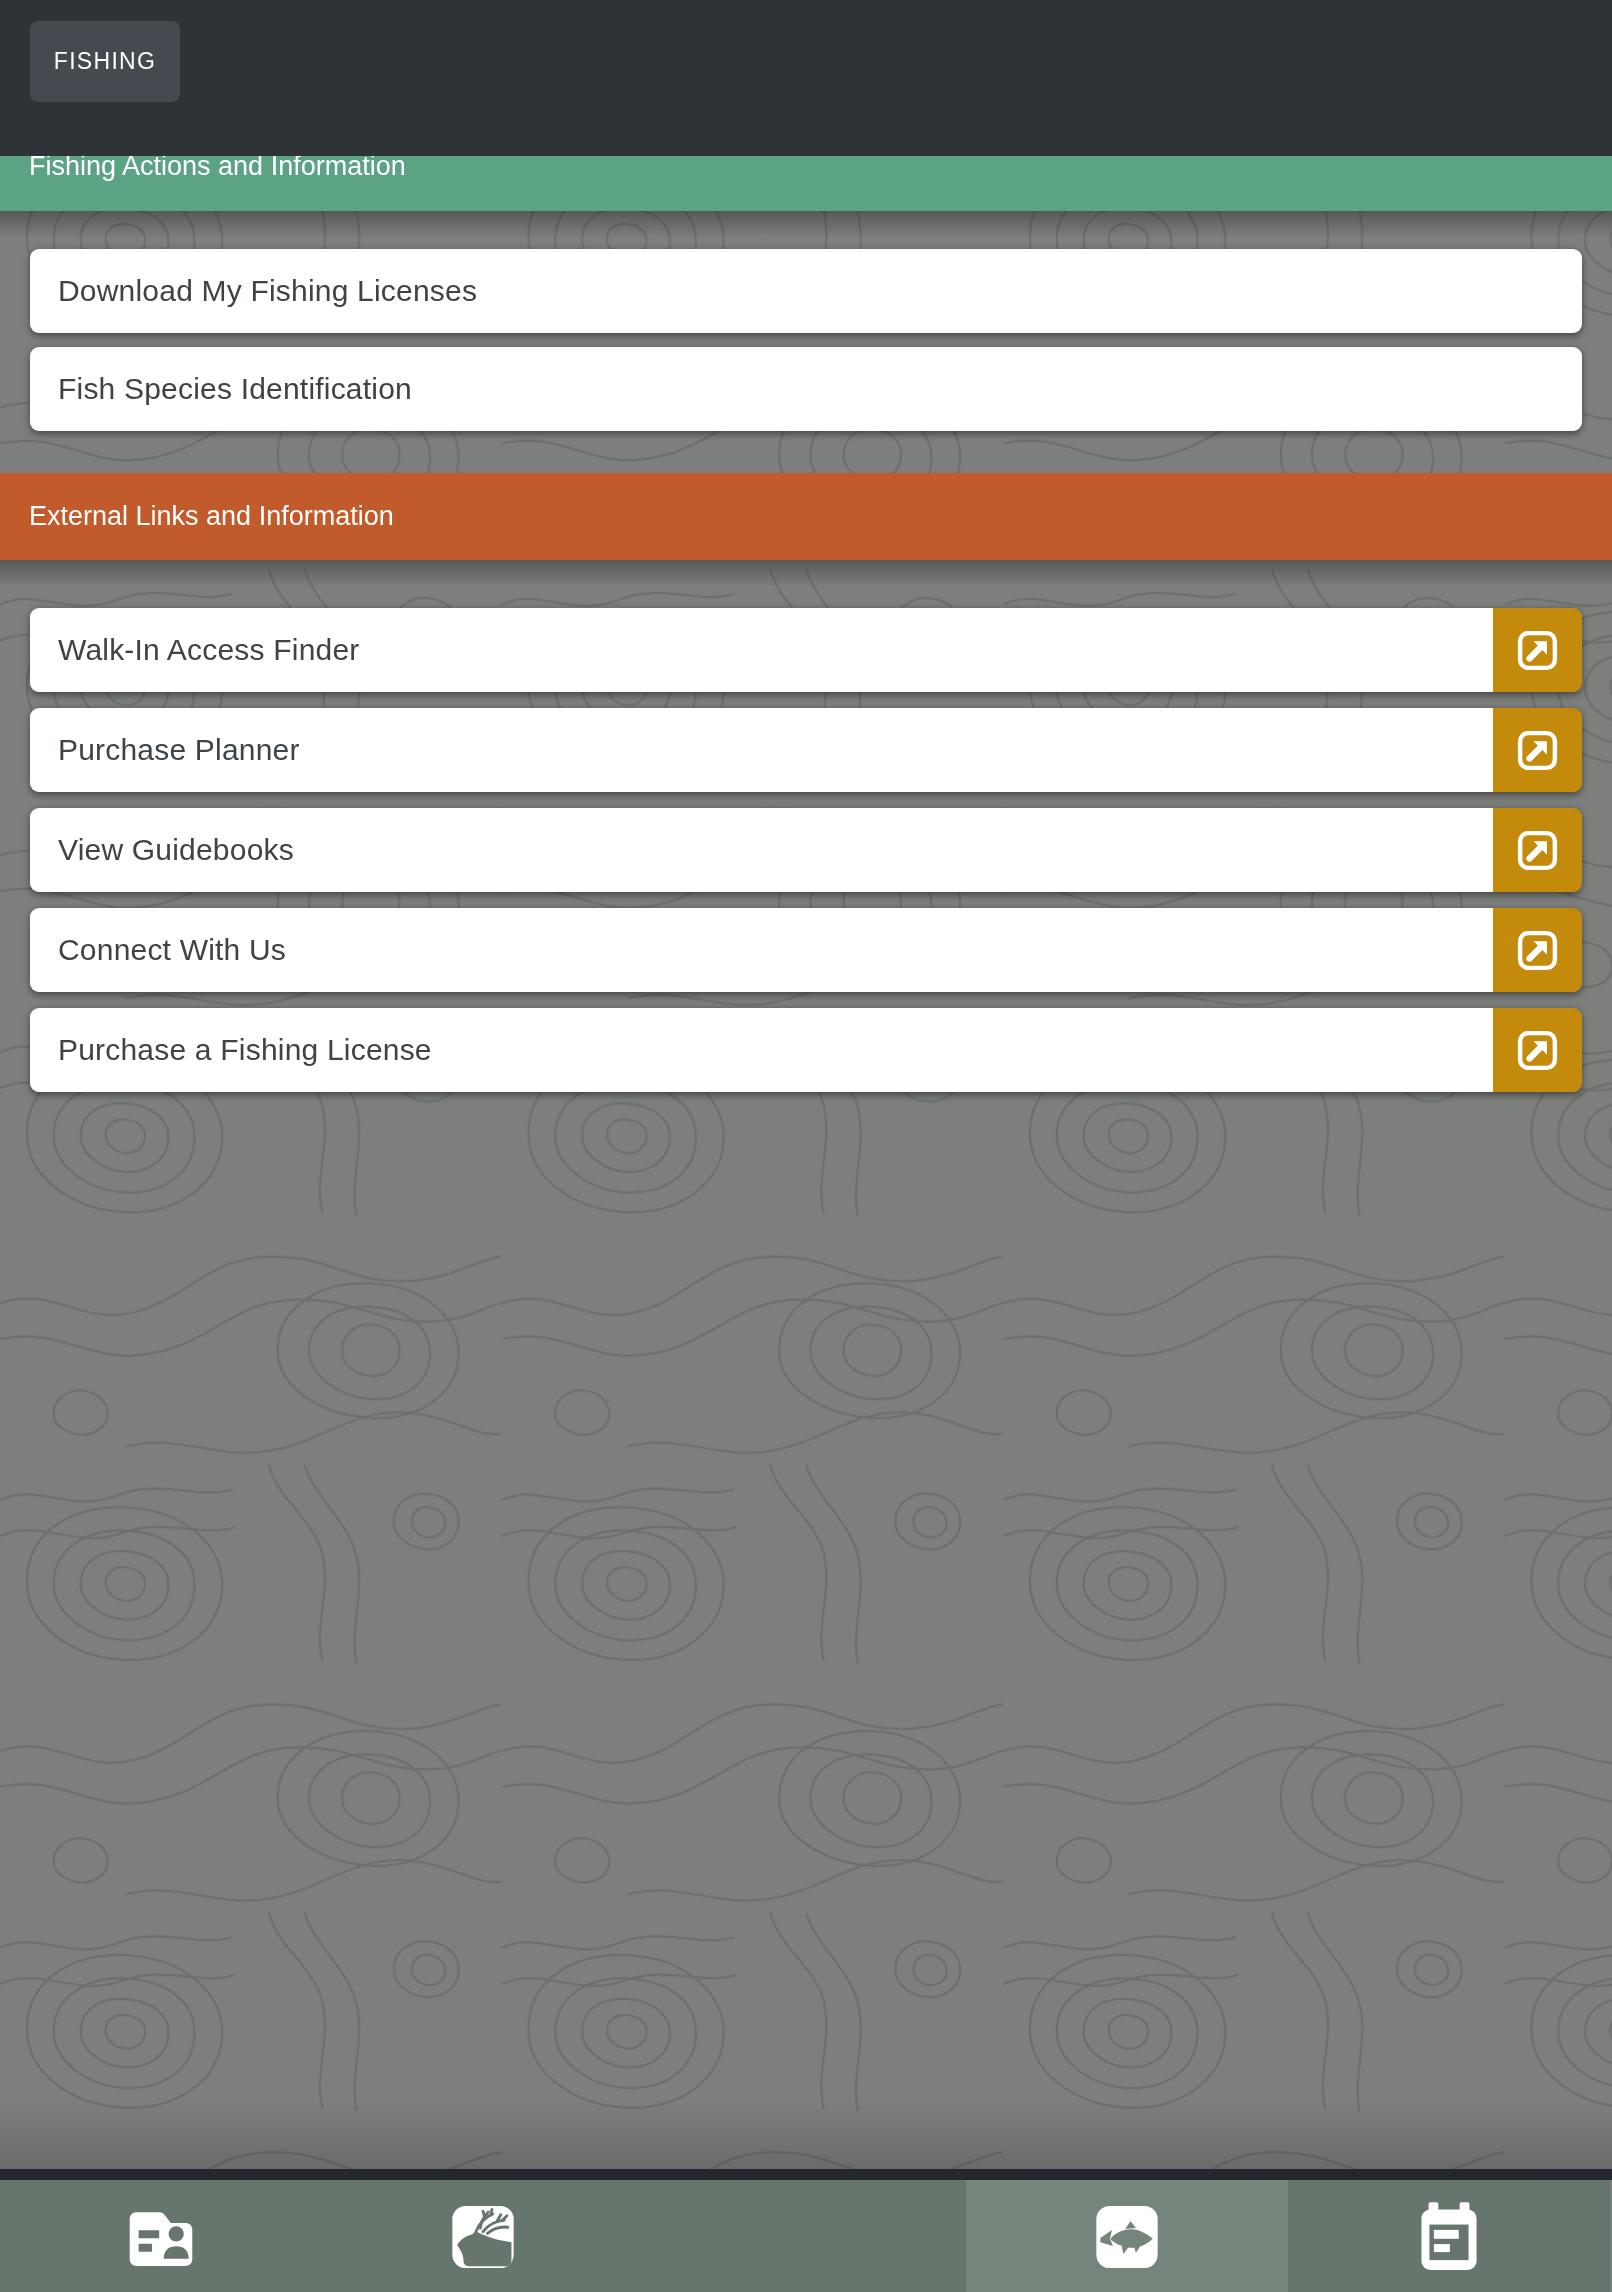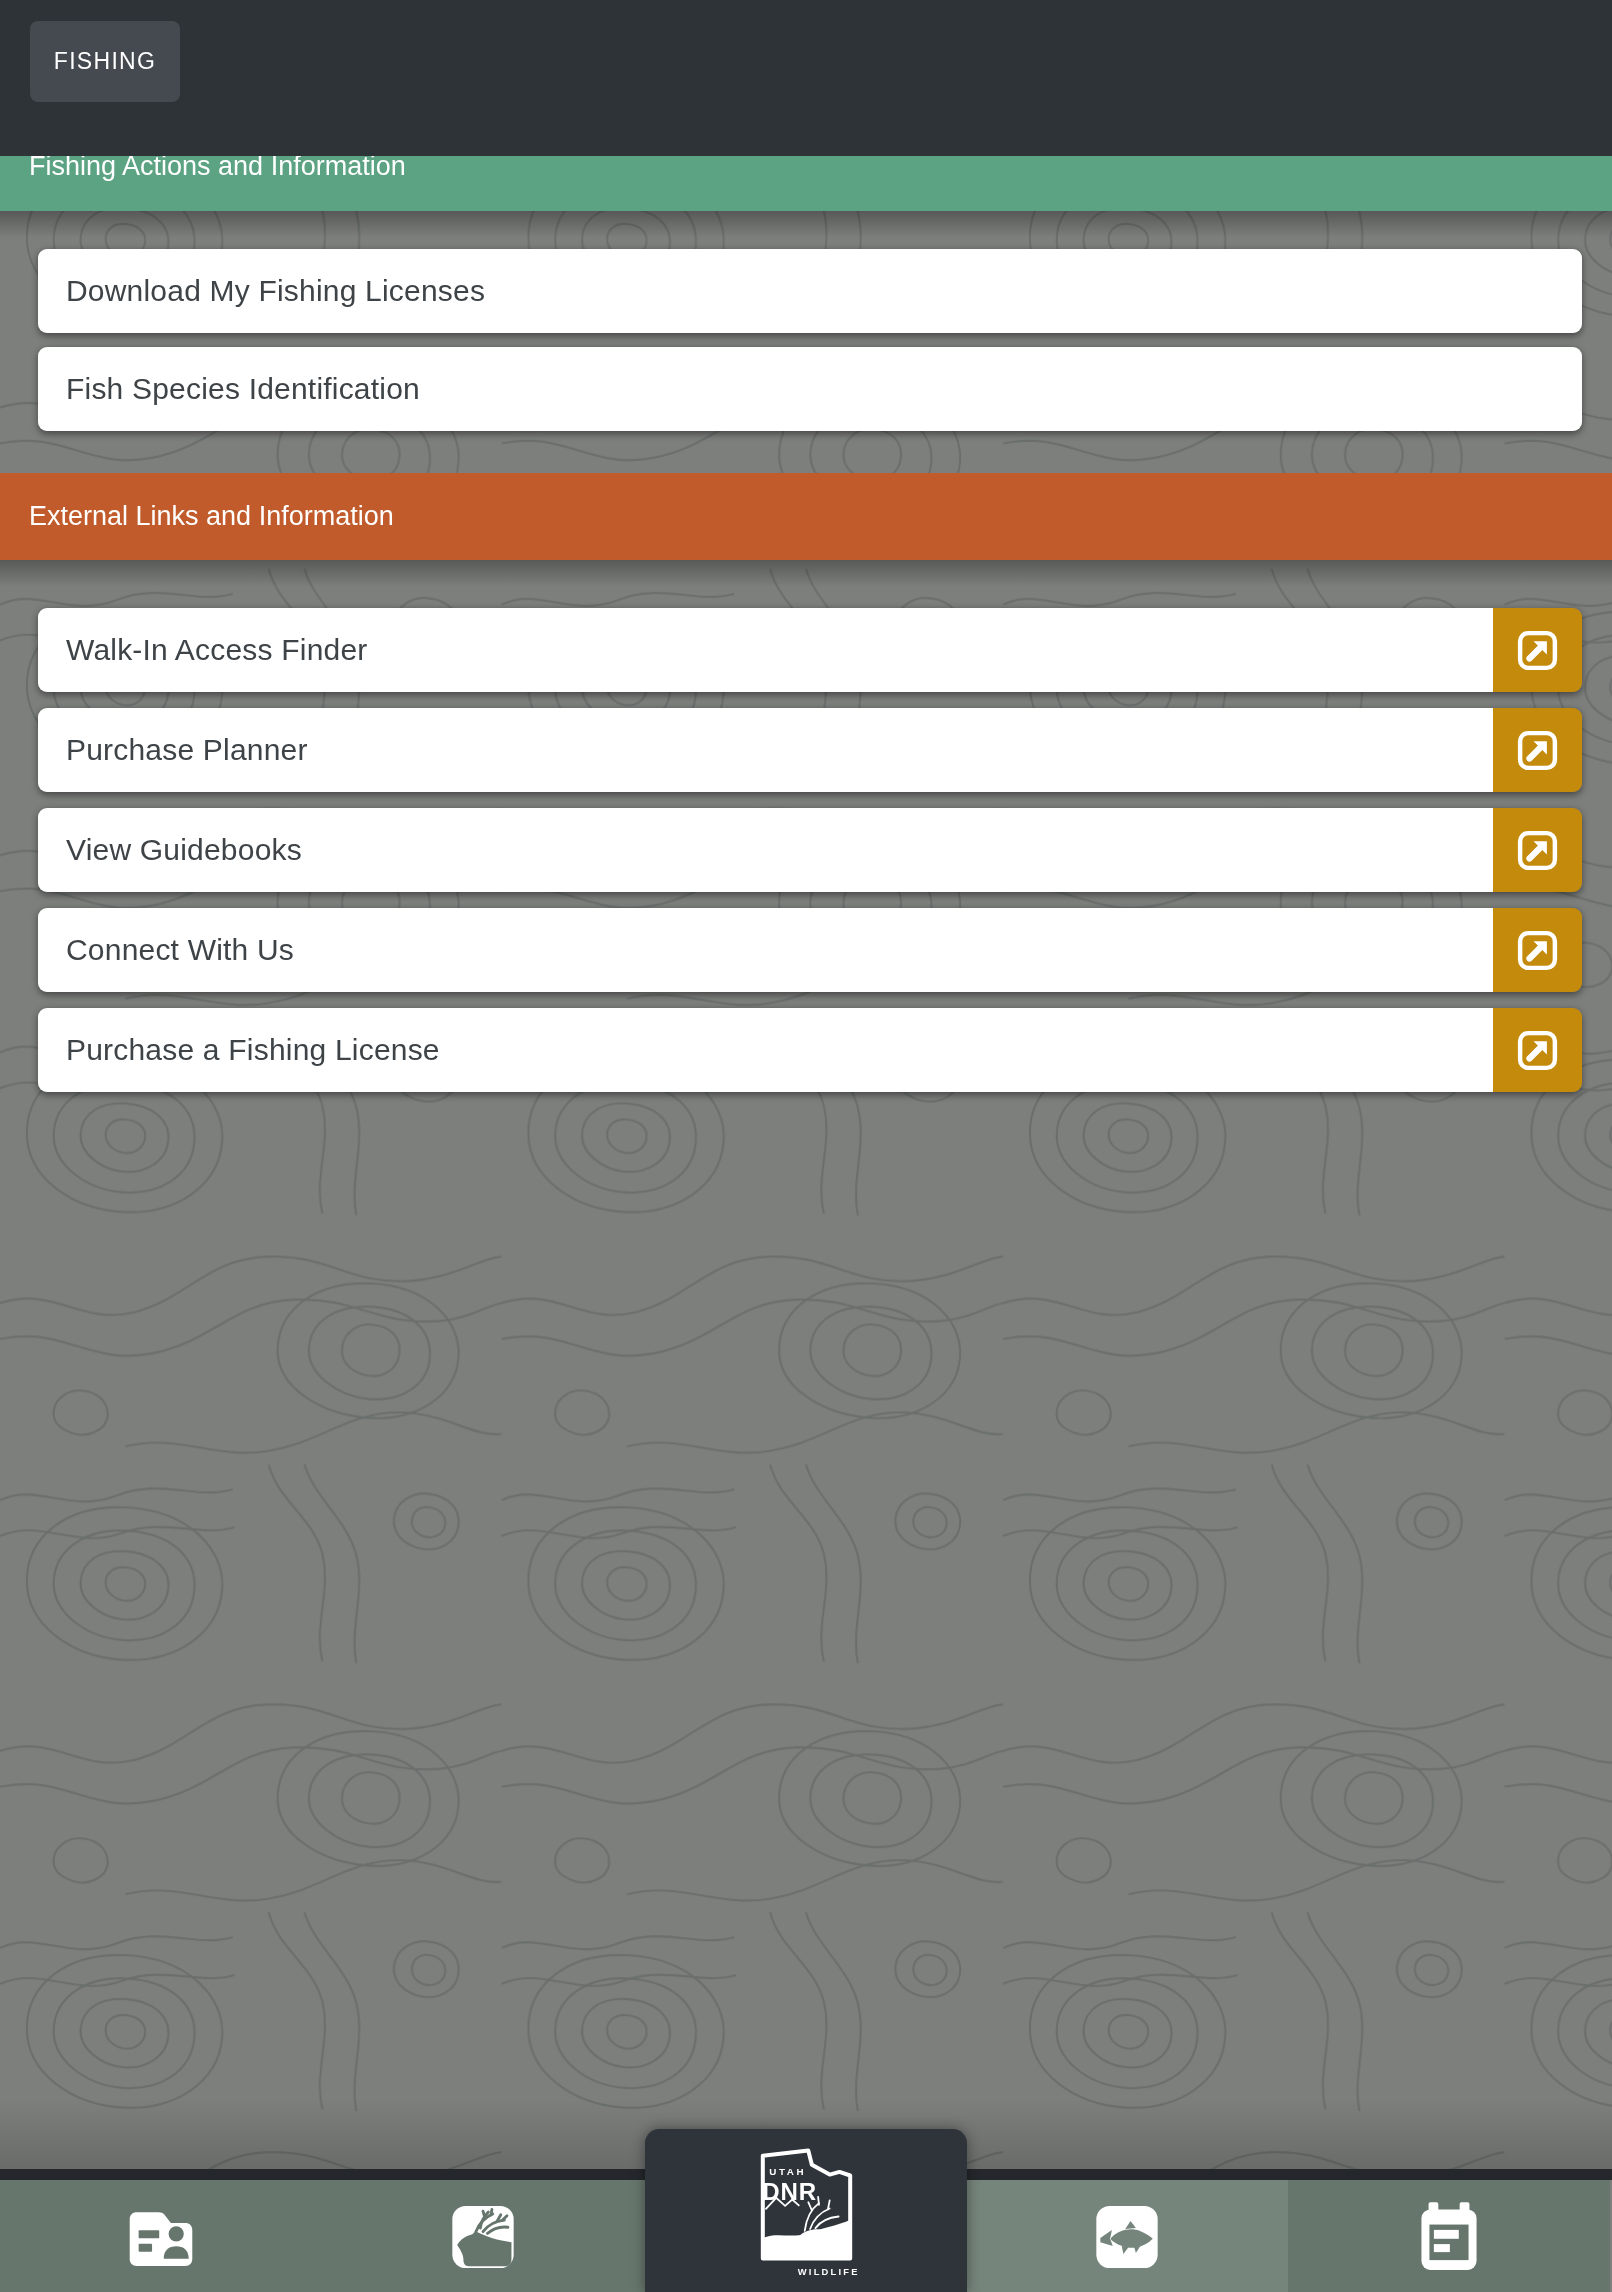--- a/index.html
+++ b/index.html
@@ -26,21 +26,21 @@
     color:#fff;font-size:23px;letter-spacing:1.3px;cursor:pointer;border:none;
   }
   
   .banner{position:absolute;left:0;width:100%;display:flex;align-items:center;
     color:#fff;font-size:27px;padding-left:29px;z-index:5;}
   .banner::after{content:"";position:absolute;top:100%;left:0;width:100%;height:27px;
     background:linear-gradient(rgba(0,0,0,.30),rgba(0,0,0,0));}
   .banner.green{top:121px;height:90px;background:var(--green,#5ca383);}
   .banner.orange{top:473px;height:87px;background:var(--orange,#c25b2b);}
   
-  .btn-stack{position:absolute;left:38px;right:30px;z-index:4;}
+  .btn-stack{position:absolute;left:30px;right:30px;z-index:4;}
   .stack-actions{top:249px;}
   .stack-external{top:600px;margin-top:8px;}
   .card-btn{
     display:flex;align-items:stretch;width:100%;height:84px;margin-bottom:16px;
     border:none;padding:0;background:transparent;border-radius:9px;overflow:hidden;
     box-shadow:0 2.7px 7.2px rgba(0,0,0,.45);cursor:pointer;text-align:left;
     font-family:"Liberation Sans", sans-serif;
   }
   .stack-actions .card-btn{margin-bottom:14.3px;}
   .card-btn .label-area{
@@ -230,34 +230,15 @@
         <rect x="13" y="1" width="11" height="16" rx="2" fill="#fff"></rect>
         <rect x="48" y="1" width="11" height="16" rx="2" fill="#fff"></rect>
         <rect x="5" y="9" width="62" height="68" rx="10" fill="#fff"></rect>
         <rect class="cut" x="14" y="26" width="44" height="40"></rect>
         <rect x="19" y="32" width="28" height="10" fill="#fff"></rect>
         <rect x="19" y="48" width="18" height="9" fill="#fff"></rect>
       </svg>
     </div>
   </nav>
 
-  <div class="logo-card">
-    <svg width="107" height="143" viewBox="0 0 120 160">
-      <path d="M11 12 L62 6 L66 22 L86 33 L97 30 L109 34 L109 127 L11 127 Z" fill="none" stroke="#fff" stroke-width="4.5" stroke-linejoin="round"></path>
-      <text class="logo-text" x="39" y="34" font-size="11" letter-spacing="3" text-anchor="middle" font-weight="bold">UTAH</text>
-      <text class="logo-text" x="41" y="62" font-size="27" letter-spacing="1" text-anchor="middle" font-weight="bold">DNR</text>
-      <path d="M14 72 L26 59 L36 68 L44 61 L52 68" fill="none" stroke="#fff" stroke-width="2"></path>
-      <g stroke="#fff" stroke-width="2" fill="none" stroke-linecap="round">
-        <path d="M58 96 C60 81 66 71 74 65"></path>
-        <path d="M64 94 C68 83 76 75 86 71"></path>
-        <path d="M70 93 C76 85 86 81 96 80"></path>
-        <path d="M66 73 L62 64"></path>
-        <path d="M74 67 L73 58"></path>
-        <path d="M84 72 L86 62"></path>
-      </g>
-      <path d="M11 127 L11 104 C28 97 42 105 60 99 C76 94 94 90 109 84 L109 127 Z" fill="#fff"></path>
-      <path d="M52 102 C58 95 70 93 80 95 L96 98 L96 112 C84 118 66 118 52 112 Z" fill="#fff"></path>
-      <text class="logo-text" x="85" y="146" font-size="10.5" letter-spacing="2.5" text-anchor="middle" font-weight="bold">WILDLIFE</text>
-    </svg>
-  </div>
 
 </div>
 
 
 </body></html>

